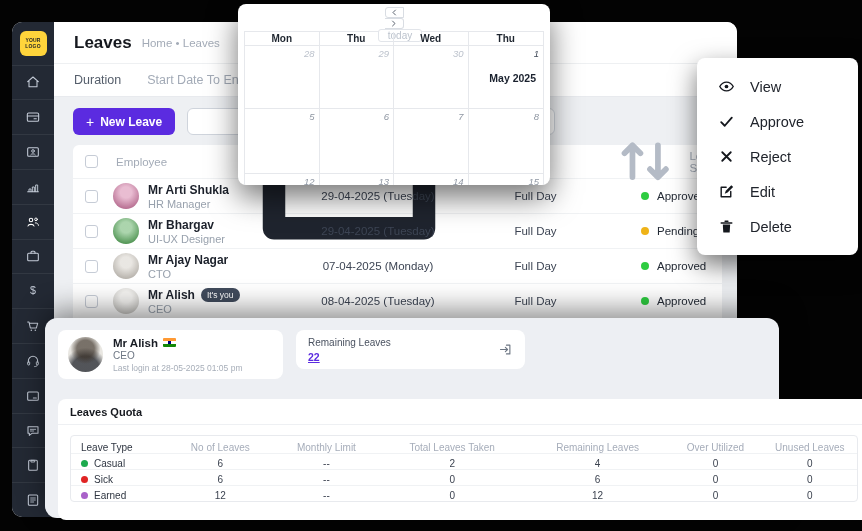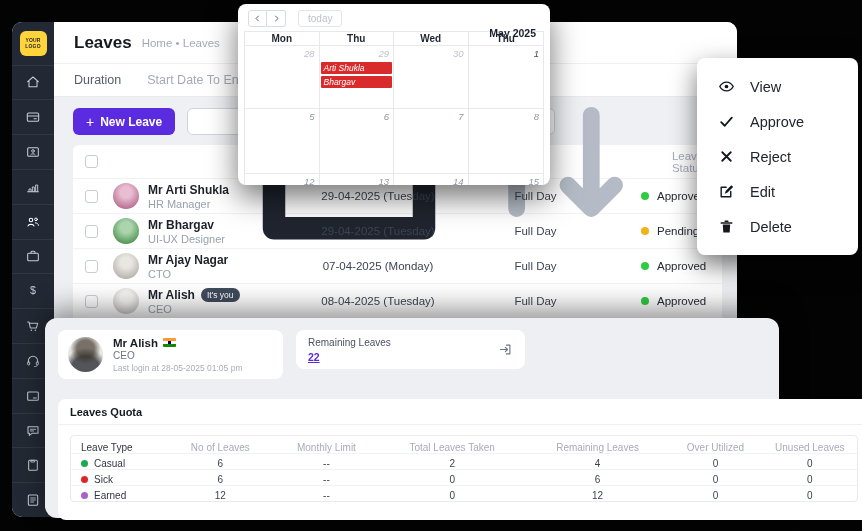--- a/index.html
+++ b/index.html
@@ -63,21 +63,21 @@
   .t-head .col-day { text-align:right; padding-right:44px; }
   .col-status { flex:1; display:flex; align-items:center; padding-left:48px; font-size:11.5px; color:#242b36; }
   .t-head .col-status { padding-left:14px; color:#a3abb7; gap:6px; }
   .sort-ic svg { width:12px; height:12px; color:#b4bbc6; display:block; }
   .dot { width:8px; height:8px; border-radius:50%; margin-right:8px; flex-shrink:0; }
 
   
   .calendar-popup { position:absolute; left:238px; top:4px; width:312px; height:181px;
     background:#fff; border-radius:8px; box-shadow:0 12px 30px rgba(0,0,0,.55);
     padding:3px 6px 0 6px; overflow:hidden; z-index:3; }
-  .cal-toolbar { height:22px; display:flex; align-items:center; padding:0 4px; }
+  .cal-toolbar { height:22px; display:flex; align-items:center; padding:0 4px;flex-direction:column; }
   .cal-nav { width:19px; height:17px; border:1px solid #d9dde3; background:#fff; color:#4a5260;
     border-radius:0; display:flex; align-items:center; justify-content:center; cursor:pointer; padding:0; }
   .cal-nav svg { width:9px; height:9px; }
   .cal-nav.prev { border-radius:3px 0 0 3px; }
   .cal-nav.next { border-radius:0 3px 3px 0; border-left:none; }
   .cal-today { margin-left:12px; height:17px; padding:0 9px; border:1px solid #e2e5ea; background:#fff;
     color:#bcc3cd; font-size:10px; border-radius:3px; font-family:inherit; cursor:default; }
   .cal-month { margin-left:auto; margin-right:4px; font-size:10.5px; font-weight:700; color:#1a212e;margin-top:30px; }
   .cal-grid { margin-top:2px; border:1px solid #e6e8ec; border-bottom:none; display:grid;
     grid-template-columns:repeat(4,1fr); grid-template-rows:14px 63px 65px 40px; }
@@ -284,20 +284,23 @@
               </span>
             <span>Export</span>
           </button>
         </div>
 
         <div class="table-card">
           <div class="t-row t-head">
             <div class="col-check">
                 <span class="checkbox"></span>
               </div>
+            <div class="col-emp">
+                <span>Employee</span>
+              </div>
             <div class="col-date"></div>
             <div class="col-day"><span>n</span></div>
             <div class="col-status">
               <span class="sort-ic" style="display: inline-flex;">
                   <svg viewBox="0 0 24 24" style="width: 100%; height: 100%;">
                     <path d="M8 17V7M8 7 5.5 9.5M8 7l2.5 2.5M16 7v10m0 0 2.5-2.5M16 17l-2.5-2.5" fill="none" stroke="currentColor" stroke-linecap="round" stroke-linejoin="round" stroke-width="1.8"></path>
                   </svg>
                 </span>
               <span>Leave Status</span>
             </div>
@@ -407,24 +410,20 @@
     </div>
     <div class="cal-grid">
       <div class="cal-hcell">Mon</div>
       <div class="cal-hcell">Thu</div>
       <div class="cal-hcell">Wed</div>
       <div class="cal-hcell">Thu</div>
 
       <div class="cal-cell"><span class="cal-date muted">28</span></div>
       <div class="cal-cell">
         <span class="cal-date muted">29</span>
-        <div class="cal-events">
-          <div class="cal-event" style="background-color: rgb(217, 43, 43);">Arti Shukla</div>
-          <div class="cal-event" style="background-color: rgb(217, 43, 43);">Bhargav</div>
-        </div>
       </div>
       <div class="cal-cell"><span class="cal-date muted">30</span></div>
       <div class="cal-cell lastcol"><span class="cal-date current">1</span></div>
 
       <div class="cal-cell"><span class="cal-date">5</span></div>
       <div class="cal-cell"><span class="cal-date">6</span></div>
       <div class="cal-cell"><span class="cal-date">7</span></div>
       <div class="cal-cell lastcol"><span class="cal-date">8</span></div>
 
       <div class="cal-cell"><span class="cal-date">12</span></div>

